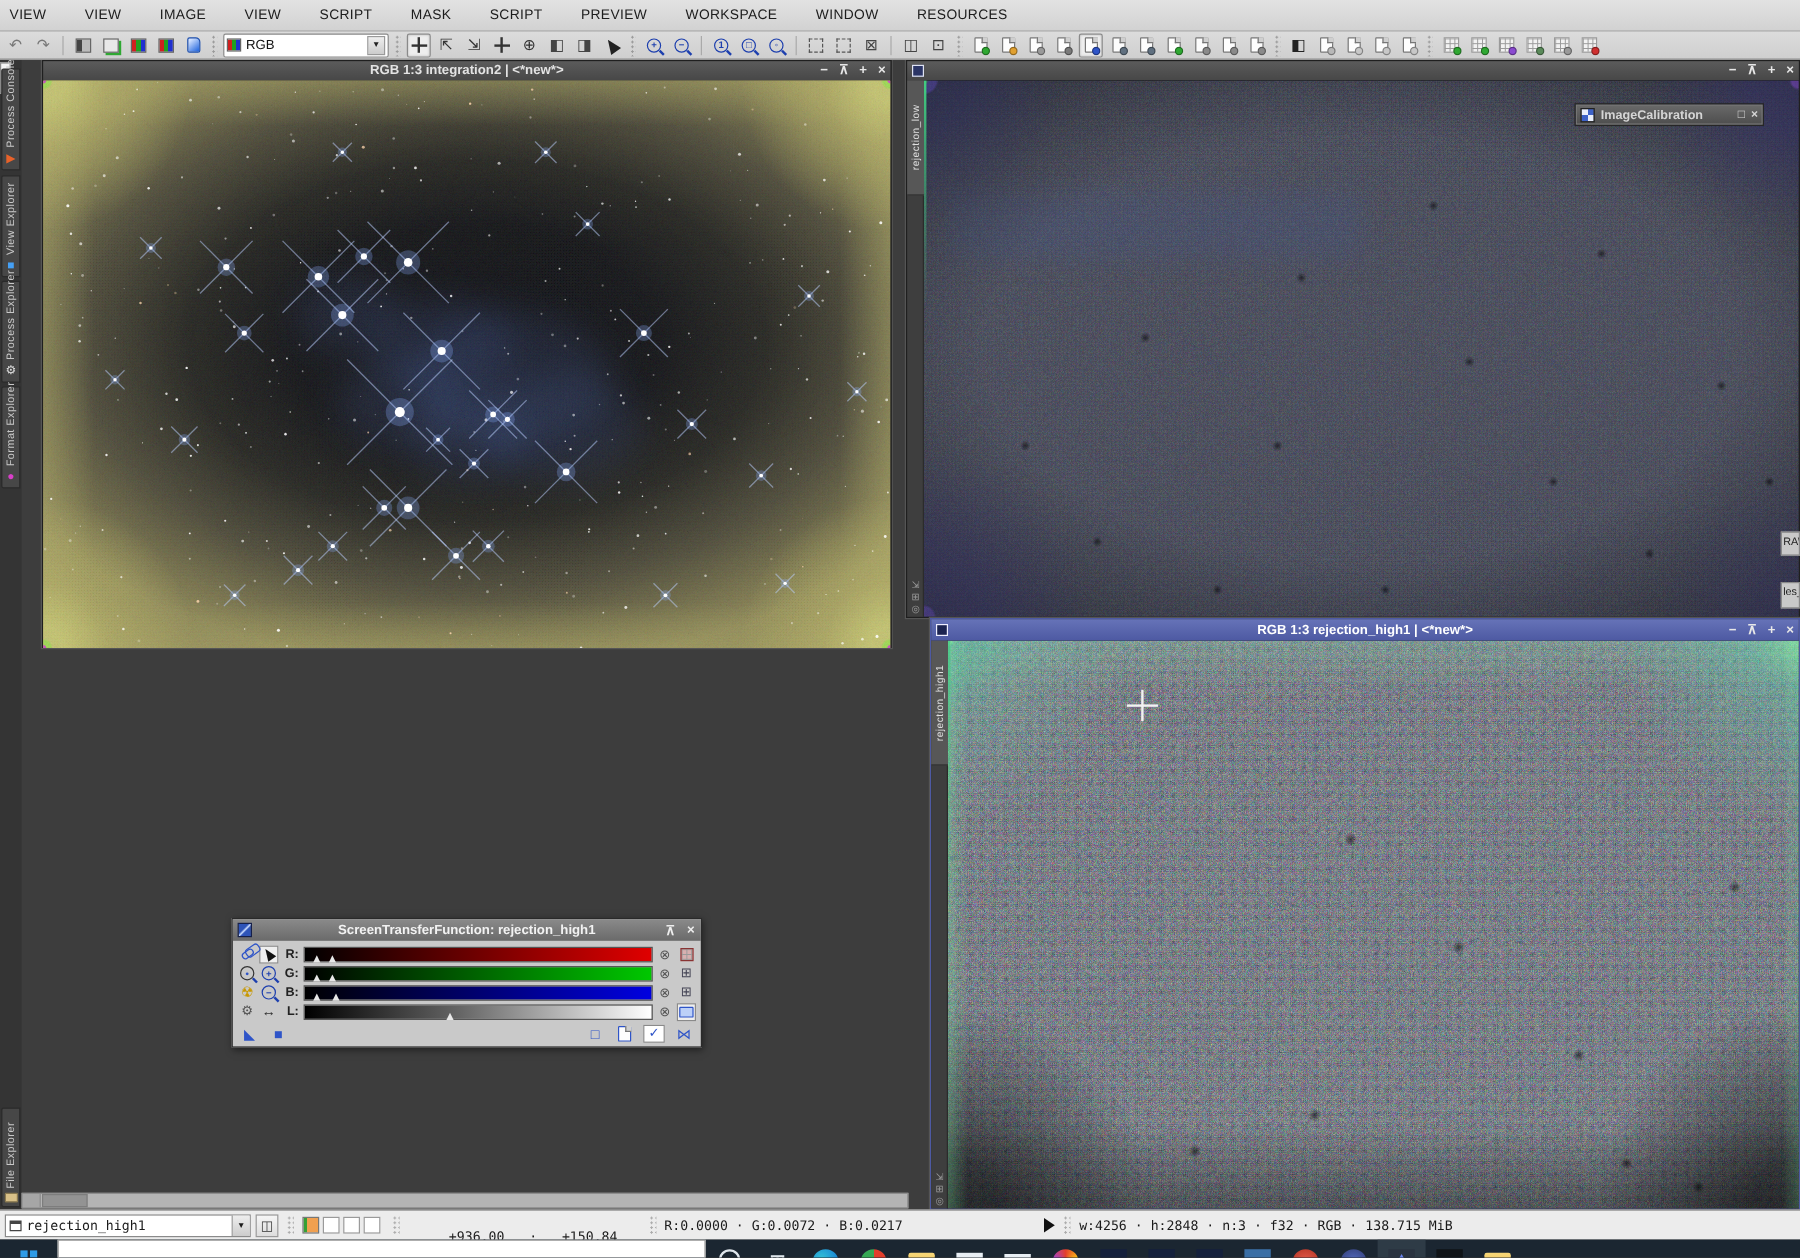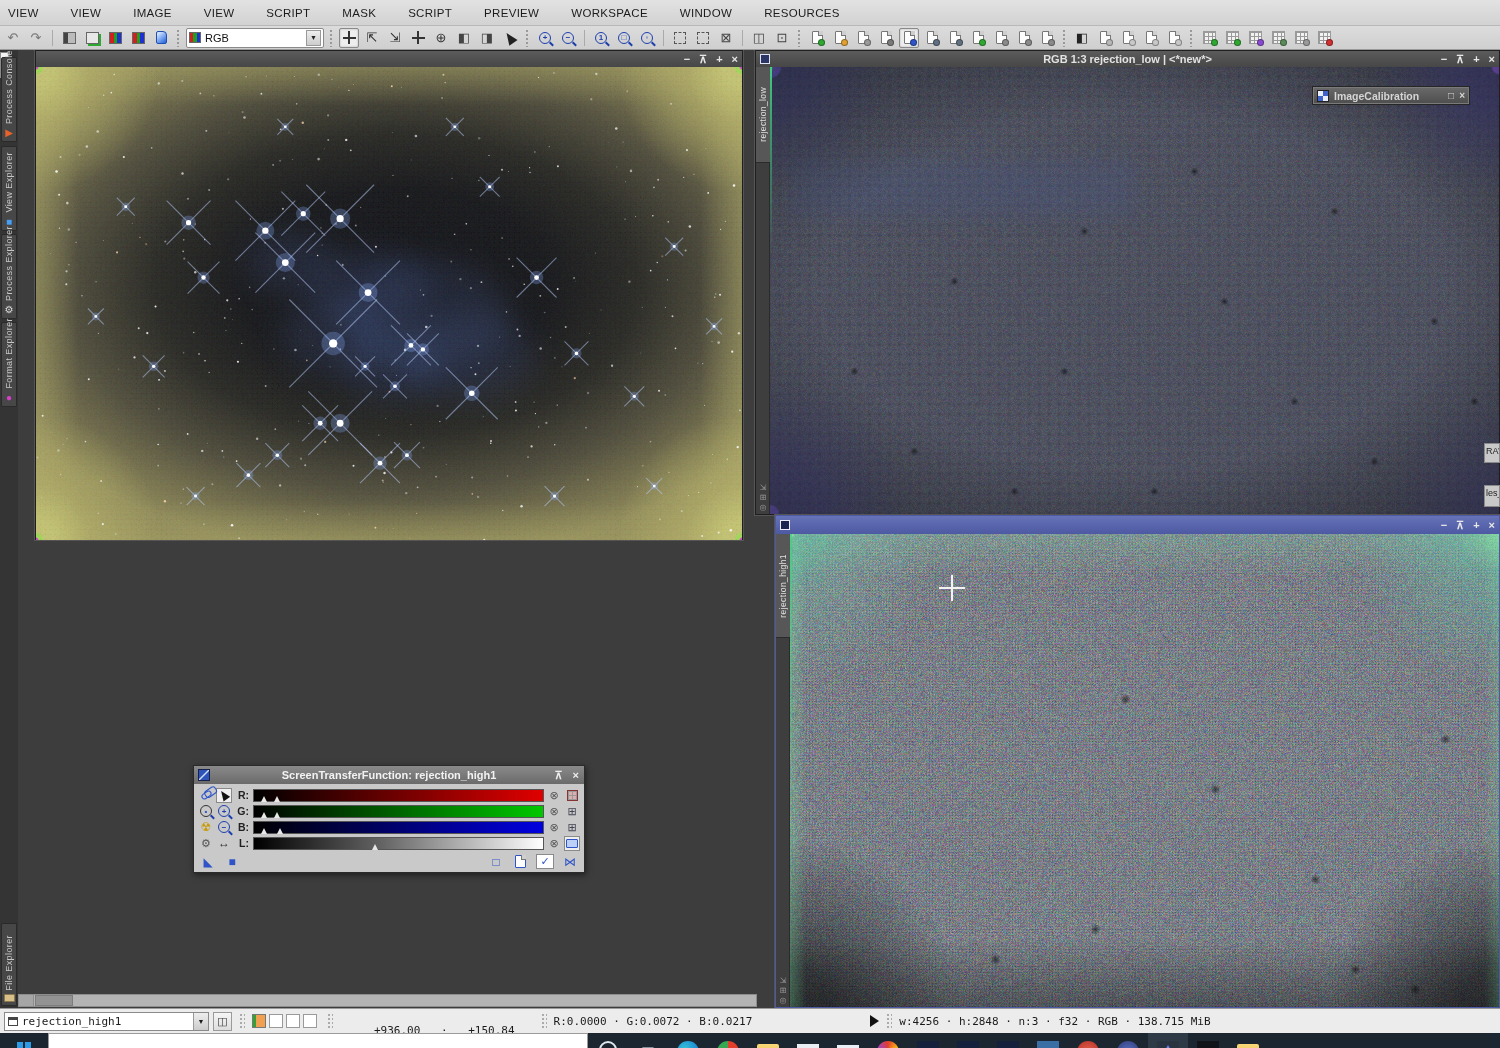--- a/index.html
+++ b/index.html
@@ -441,20 +441,21 @@
         <span data-interactable="false" style="color: rgb(216, 63, 200); font-size: 10px;">●</span>
       </div>
       <div class="dock-tab" data-interactable="true" style="top: 873px; height: 83px;">
         <span class="dock-label" data-interactable="false">File Explorer</span>
         <span class="mini-folder" data-interactable="false"></span>
       </div>
     </div>
 
   <div class="win" data-interactable="false" style="left:35px;top:0;width:708px;height:490px;">
     <div class="titlebar" data-interactable="true">
+      <span class="title-text" data-interactable="false">RGB 1:3 integration2 | &lt;*new*&gt;</span>
       <span class="win-controls">
         <span data-interactable="true">−</span>
           <span data-interactable="true">⊼</span>
           <span data-interactable="true">+</span>
           <span data-interactable="true">×</span>
       </span>
     </div>
     <div class="canvas" data-interactable="true" style="width:706px;height:473px;">
       <div class="pleiades-bg" data-interactable="false"></div>
       <svg class="pleiades-svg" id="star-svg" width="706" height="473" viewBox="0 0 708 474" preserveAspectRatio="none" data-interactable="false">
@@ -950,21 +951,20 @@
             <circle cx="330" cy="300" r="4.4799999999999995" fill="rgba(140,175,255,0.28)"></circle>
             <circle cx="330" cy="300" r="1.6" fill="#ffffff"></circle>
           </g>
       </svg>
     </div>
   </div>
 
   <div class="win" data-interactable="false" style="left:755px;top:0;width:745px;height:465px;">
     <div class="titlebar" data-interactable="true">
       <span class="title-mini-icon" data-interactable="true"></span>
-      <span class="title-text" data-interactable="false">RGB 1:3 rejection_low | &lt;*new*&gt;</span>
       <span class="win-controls">
         <span data-interactable="true">−</span>
           <span data-interactable="true">⊼</span>
           <span data-interactable="true">+</span>
           <span data-interactable="true">×</span>
       </span>
     </div>
     <div class="win-body" style="height:447px;">
       <div class="side-strip" data-interactable="false">
         <div class="side-tab" data-interactable="true" style="height:96px;">
@@ -1019,20 +1019,21 @@
   <div class="right-tab" data-interactable="true" style="top:393px;height:20px;">
     <span data-interactable="false">RAW</span>
   </div>
   <div class="right-tab" data-interactable="true" style="top:435px;height:22px;">
     <span data-interactable="false">les_</span>
   </div>
 
   <div class="win" data-interactable="false" style="left:775px;top:465px;width:725px;height:493px;border-color:#4d59a2;">
     <div class="titlebar active" data-interactable="true">
       <span class="title-mini-icon" data-interactable="true" style="background:#1c2450;border-color:#eef;"></span>
+      <span class="title-text" data-interactable="false">RGB 1:3 rejection_high1 | &lt;*new*&gt;</span>
       <span class="win-controls">
         <span data-interactable="true">−</span>
           <span data-interactable="true">⊼</span>
           <span data-interactable="true">+</span>
           <span data-interactable="true">×</span>
       </span>
     </div>
     <div class="win-body" style="height:473px;">
       <div class="side-strip" data-interactable="false">
         <div class="side-tab" data-interactable="true" style="height:104px;">

